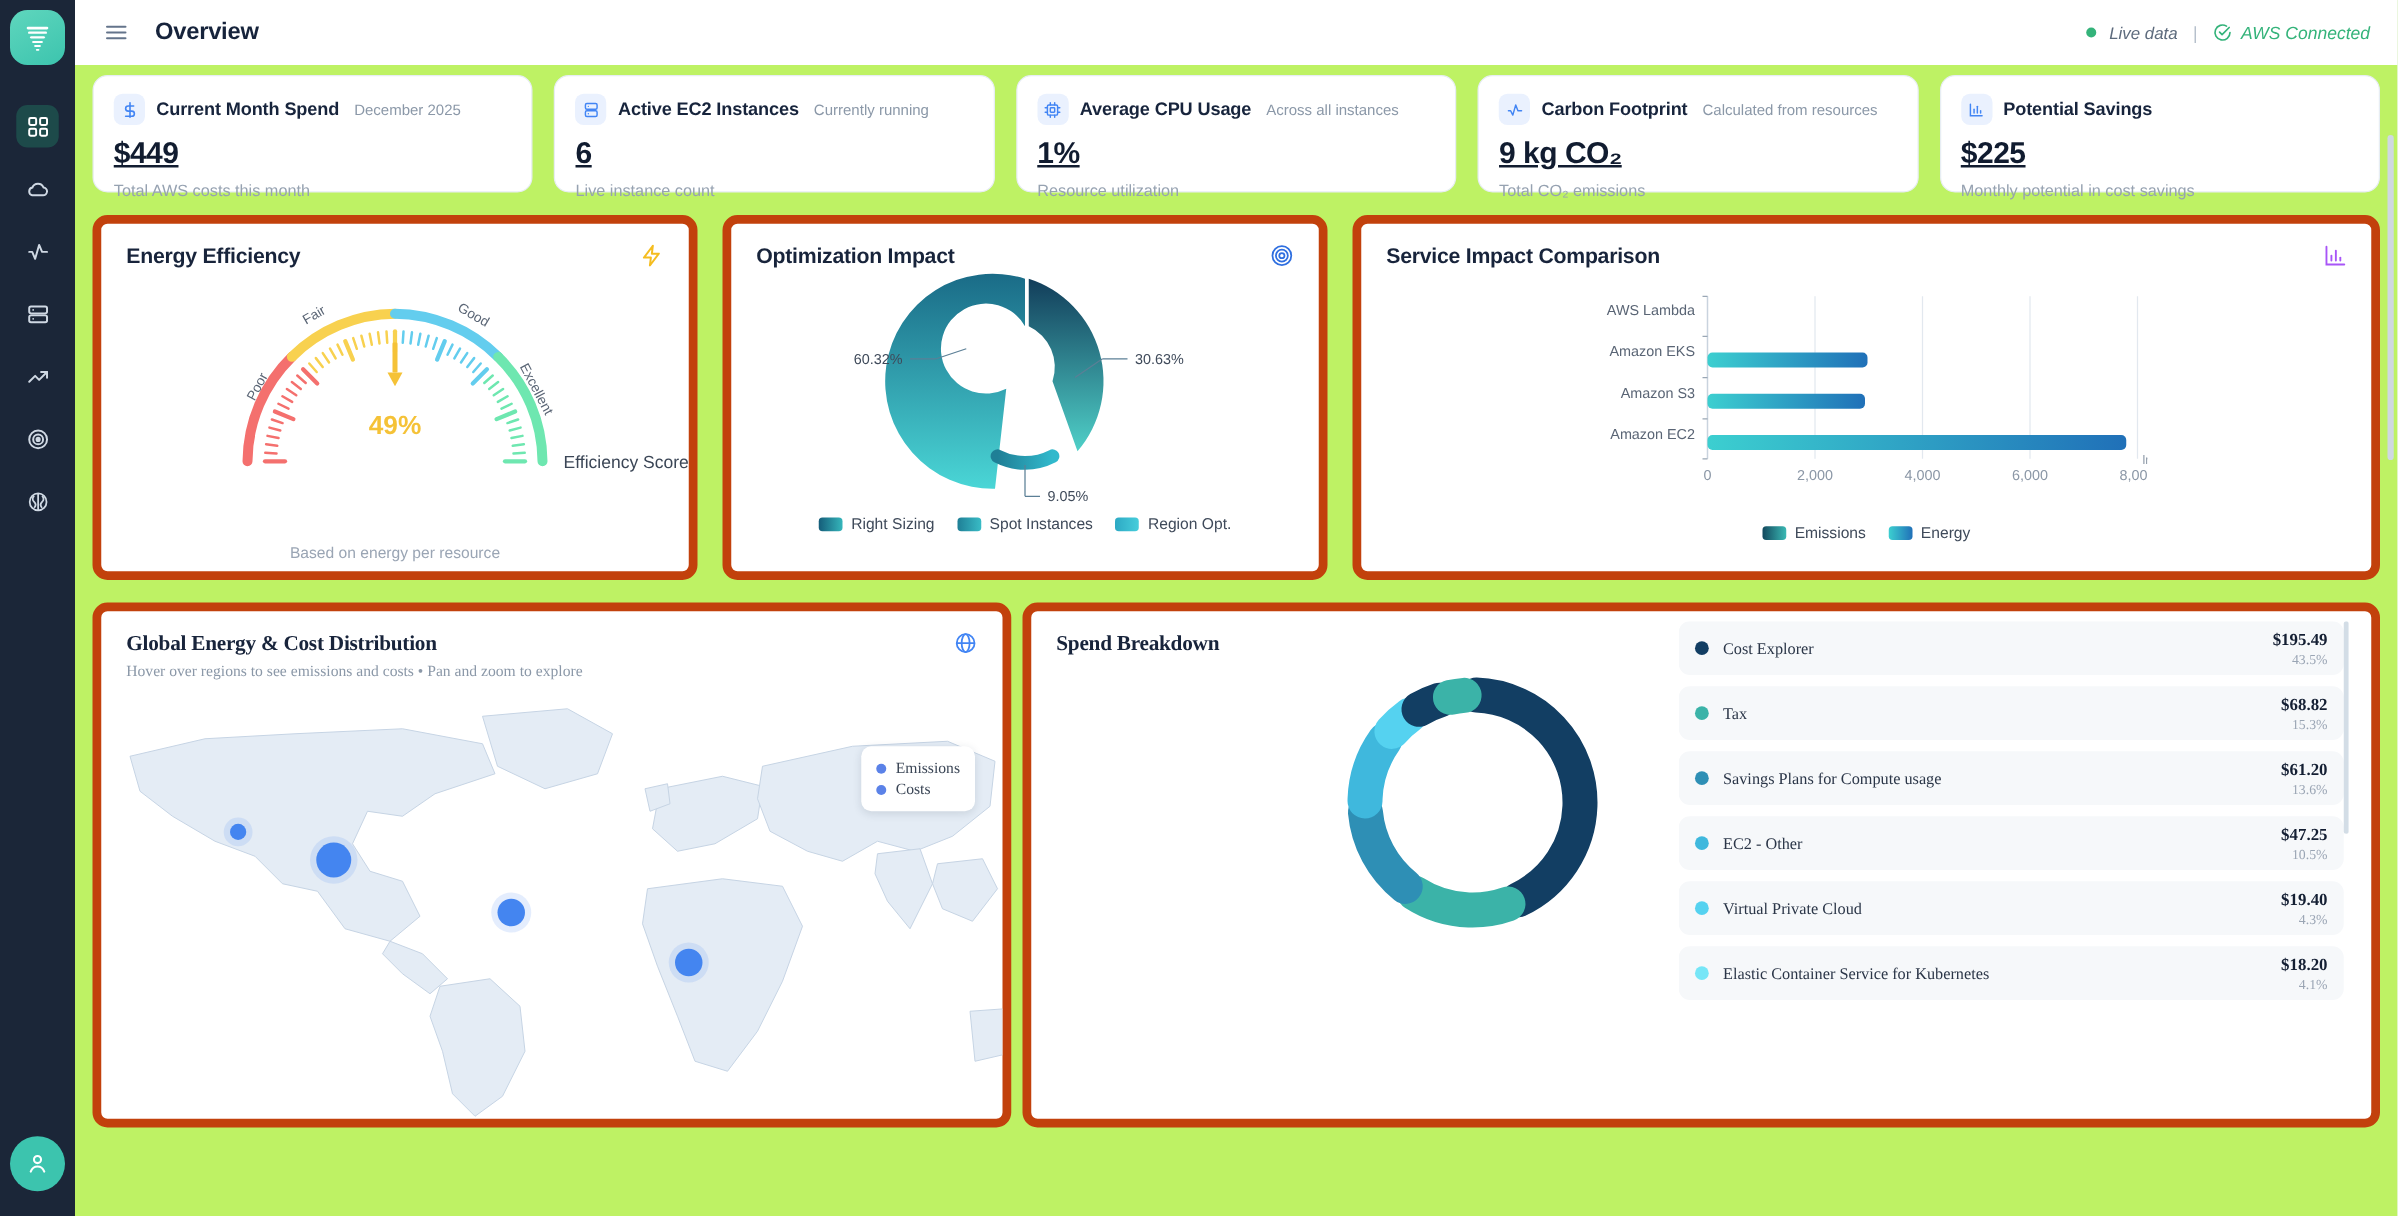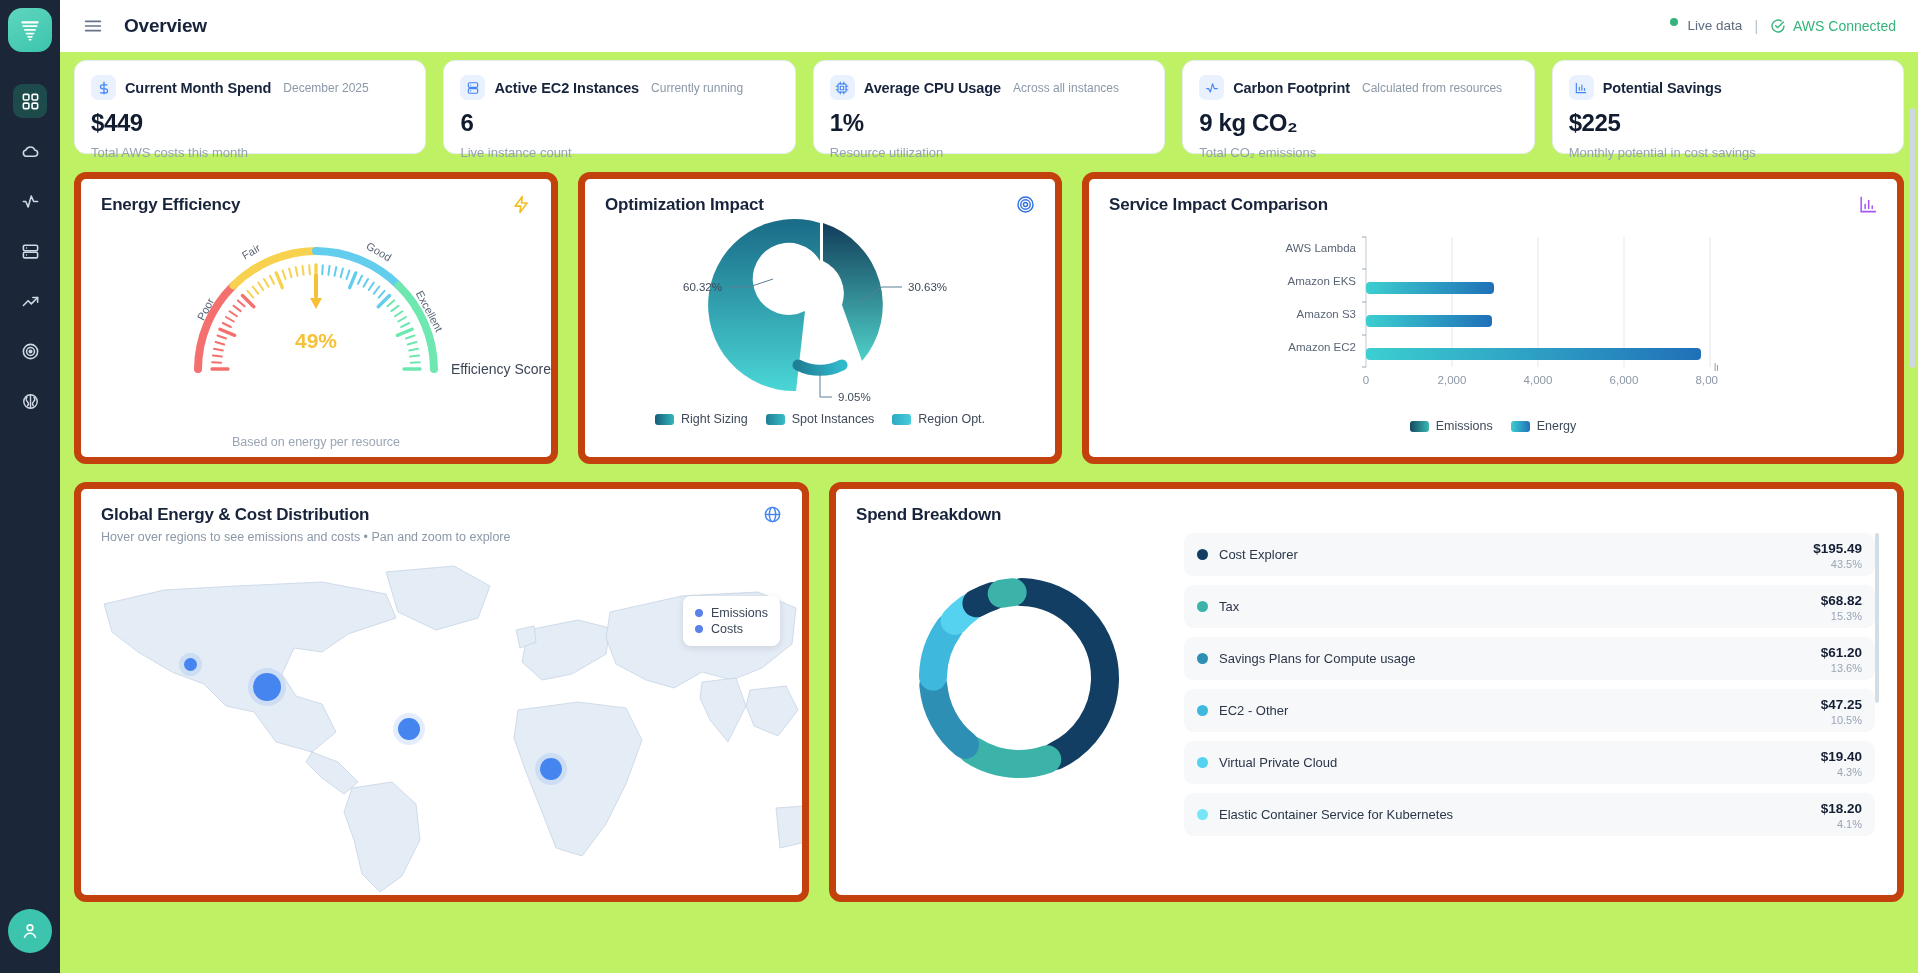--- a/index.html
+++ b/index.html
@@ -43,21 +43,21 @@
   
   .main { flex: 1; height: 973px; display: flex; flex-direction: column; overflow: hidden; }
 
   .topbar {
     height: 52px; background: #ffffff;
     display: flex; align-items: center; padding: 0 22px;
     flex-shrink: 0;
   }
   .hamburger { width: 22px; height: 22px; color: #64748b; cursor: pointer; display:flex; align-items:center; justify-content:center;}
   .page-title { font-size: 19px; font-weight: 700; color: #16233b; margin-left: 20px; letter-spacing: -0.2px;}
-  .topbar-right { margin-left: auto; display: flex; gap: 10px; }
+  .topbar-right { margin-left: auto; display: flex; align-items: center; gap: 10px; font-style: italic; }
   .live-dot { width: 8px; height: 8px; border-radius: 50%; background: #34b37a; }
   .live-text { font-size: 13.5px; color: #5d6b7d; }
   .pipe { color: #b6c0cc; font-size: 14px; margin: 0 2px;}
   .aws-conn { display: flex; align-items: center; gap: 7px; color: #34b37a; font-size: 14px; font-weight: 500; }
   .aws-conn svg { width: 16px; height: 16px; }
 
   .scroll-area {
     flex: 1; overflow: hidden; position: relative;
     background: #bef264; padding: 0 14px;
   }
@@ -70,21 +70,21 @@
   }
   .kpi-head { display: flex; align-items: center; gap: 9px; }
   .kpi-icon {
     width: 25px; height: 25px; border-radius: 7px; background: #eaf1fe;
     display: flex; align-items: center; justify-content: center; color: #4285f4;
     flex-shrink: 0;
   }
   .kpi-icon svg { width: 14px; height: 14px; }
   .kpi-title { font-size: 14.5px; font-weight: 700; color: #17243c; letter-spacing: -0.1px;}
   .kpi-sub { font-size: 12px; color: #8b98a8; margin-left: 3px; }
-  .kpi-value { font-size: 24px; font-weight: 700; color: #111c30; margin-top: 9px; letter-spacing: -0.4px;}
+  .kpi-value { font-size: 24px; font-weight: 700; color: #111c30; margin-top: 9px; letter-spacing: -0.4px; text-decoration: underline;}
   .kpi-foot { font-size: 13px; color: #96a2b1; margin-top: 8px; }
 
   
   .chart-row { display: flex; gap: 20px; margin-top: 18px; }
   .card {
     background: #ffffff; border: 7px solid #c2410c; border-radius: 12px;
     position: relative;
   }
   .card-h {
     display: flex; align-items: flex-start; justify-content: space-between;
@@ -116,23 +116,23 @@
   .opt-wrap svg { display:block; margin: 0 auto; }
   .legend { display: flex; justify-content: center; gap: 18px; align-items: center; }
   .legend-item { display: flex; align-items: center; gap: 7px; font-size: 12.5px; color: #3f4a5a; }
   .sw { width: 19px; height: 11px; border-radius: 3px; }
 
   
   .svc-wrap { position: relative; height: 200px; margin-top: 4px; }
   .svc-wrap svg { display:block; margin: 0 auto;}
 
   
-  .bottom-row { display: flex; gap: 20px; margin-top: 18px; }
+  .bottom-row { display: flex; gap: 9px; margin-top: 18px; font-family: Liberation Serif, serif; }
   .c-map { width: 735px; height: 420px; overflow: hidden; }
-  .c-spend { flex: 1; height: 420px; display: flex; flex-direction: column;}
+  .c-spend { flex: 1; height: 420px; display: flex; flex-direction: row;}
 
   .map-area { position: relative; margin-top: 12px; height: 340px; overflow: hidden; }
   .map-area svg { position: absolute; top: 0; left: 5px; }
   .map-legend {
     position: absolute; right: 22px; top: 40px; z-index: 4;
     background: #ffffff; border-radius: 8px; padding: 8px 12px;
     box-shadow: 0 2px 7px rgba(30,45,70,0.13);
   }
   .map-legend .legend-row { display: flex; align-items: center; gap: 8px; font-size: 12.5px; color: #3b4656; margin: 2px 0;}
   .map-legend .dot { width: 8px; height: 8px; border-radius: 50%; background: #5b82e8; }

